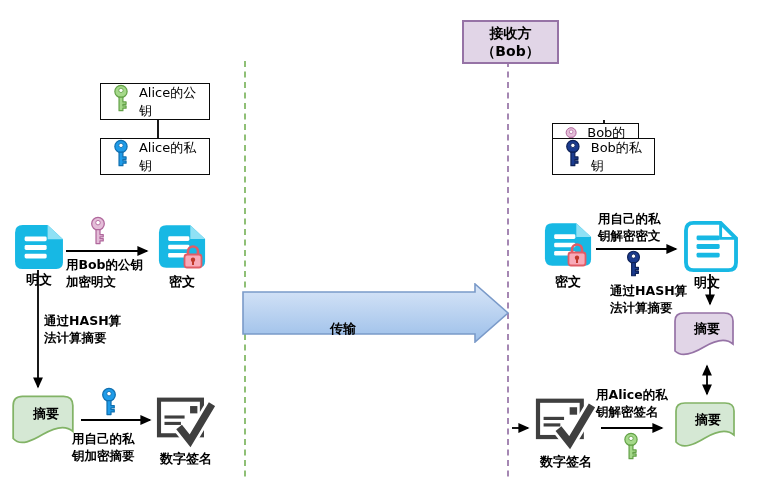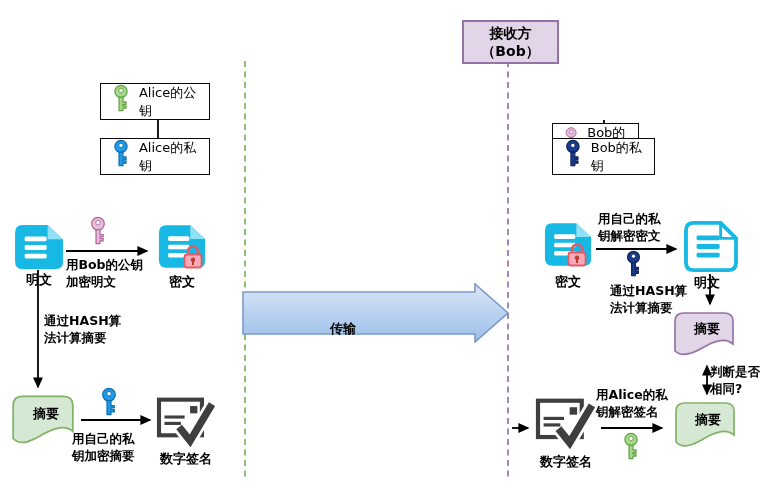--- a/index.html
+++ b/index.html
@@ -194,22 +194,20 @@
   <div class="lbl pre" style="left:610px;top:283px;width:84px;">通过HASH算
 法计算摘要</div>
 
   <div class="digest" style="left:668px;top:309px;width:72px;height:52px;">
     <svg width="72" height="52" viewBox="0 0 70 52">
       <path d="M6,12 Q6,4 15,4 H55 Q64,4 64,12 V35 C56,28 45,32 35,38 C25,44 13,49 6,42 Z" style="fill:var(--digest_purple_fill,#e1d5e7);stroke:var(--digest_purple_border,#9673a6)" stroke-width="1.7"></path>
     </svg>
     <div class="dtext" style="top:11px;">摘要</div>
   </div>
 
-  <div class="lbl pre" style="left:710px;top:364px;width:54px;">判断是否
-相同?</div>
 
   <div class="digest" style="left:670px;top:399px;width:70px;height:54px;">
     <svg width="70" height="54" viewBox="0 0 70 54">
       <path d="M6,12 Q6,4 15,4 H55 Q64,4 64,12 V36 C56,29 45,33 35,39 C25,45 13,51 6,43 Z" style="fill:var(--digest_green_fill,#d5e8d4);stroke:var(--digest_green_border,#82b366)" stroke-width="1.7"></path>
     </svg>
     <div class="dtext" style="top:12px;">摘要</div>
   </div>
 
   <svg class="abs" style="left:535px;top:397px;" width="60" height="54" viewBox="0 0 64 58">
     <rect x="3" y="4" width="47" height="39" fill="#fff" style="stroke:var(--signature_icon,#3f3f3f)" stroke-width="4.5"></rect>

